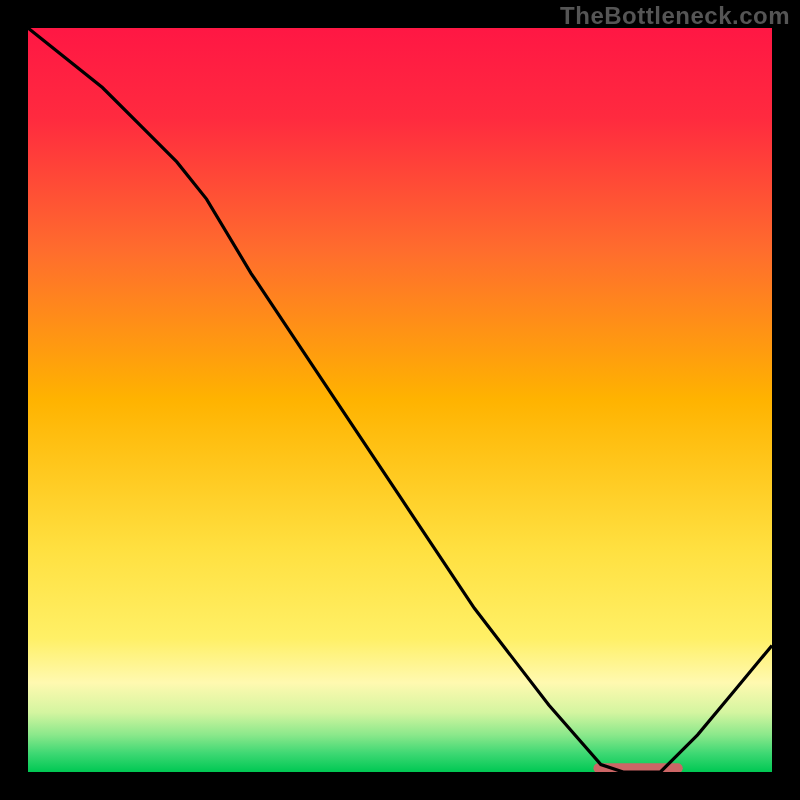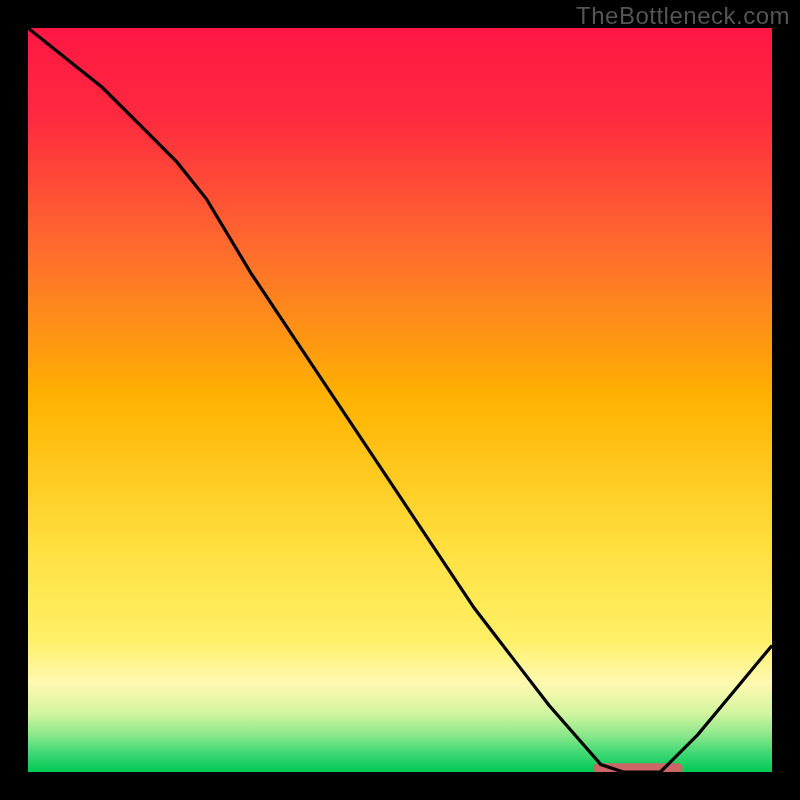--- a/index.html
+++ b/index.html
@@ -14,21 +14,21 @@
     position: relative;
     width: 800px;
     height: 800px;
   }
   .watermark {
     position: absolute;
     top: 2px;
     right: 10px;
     font-family: Arial, Helvetica, sans-serif;
     font-size: 24px;
-    font-weight: normal;
+    font-weight: bold;
     color: #555;
     letter-spacing: 0.5px;
   }
   .plot {
     position: absolute;
     left: 28px;
     top: 28px;
     width: 744px;
     height: 744px;
   }

